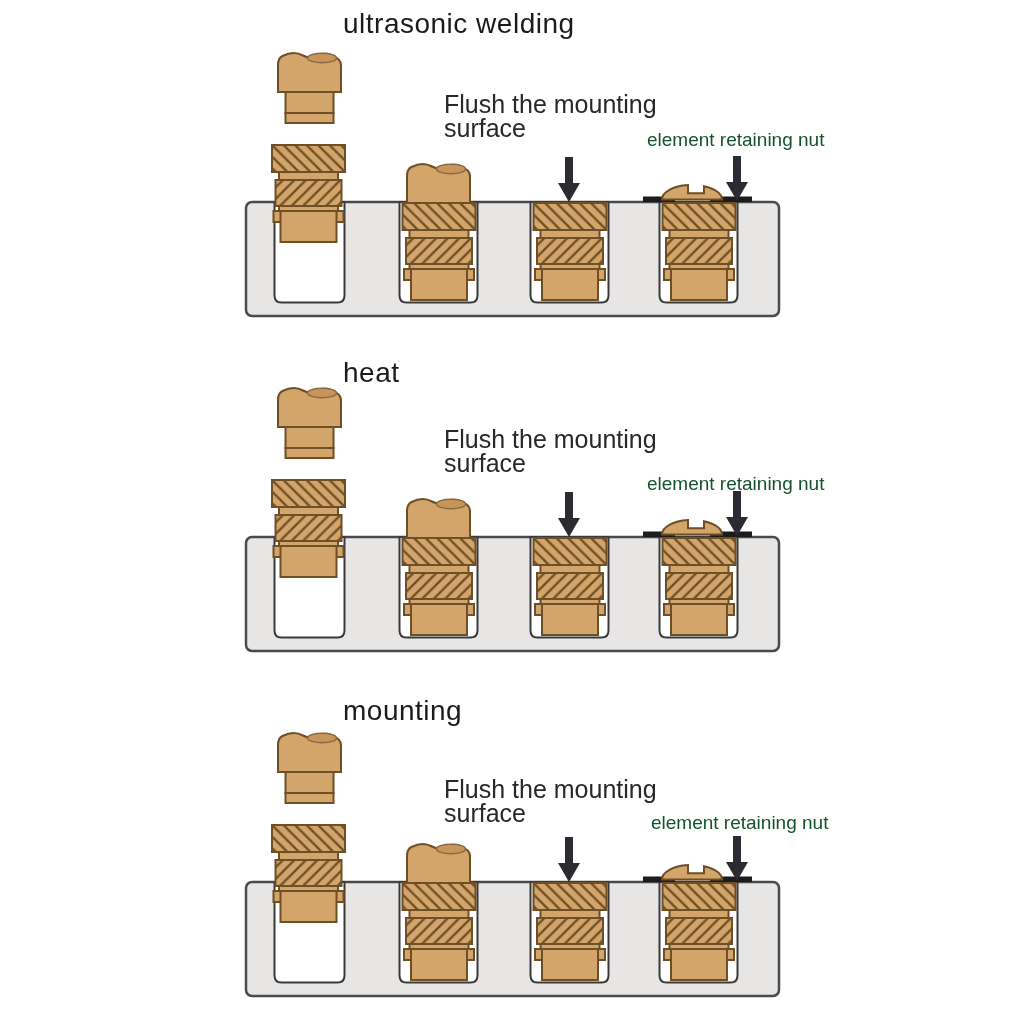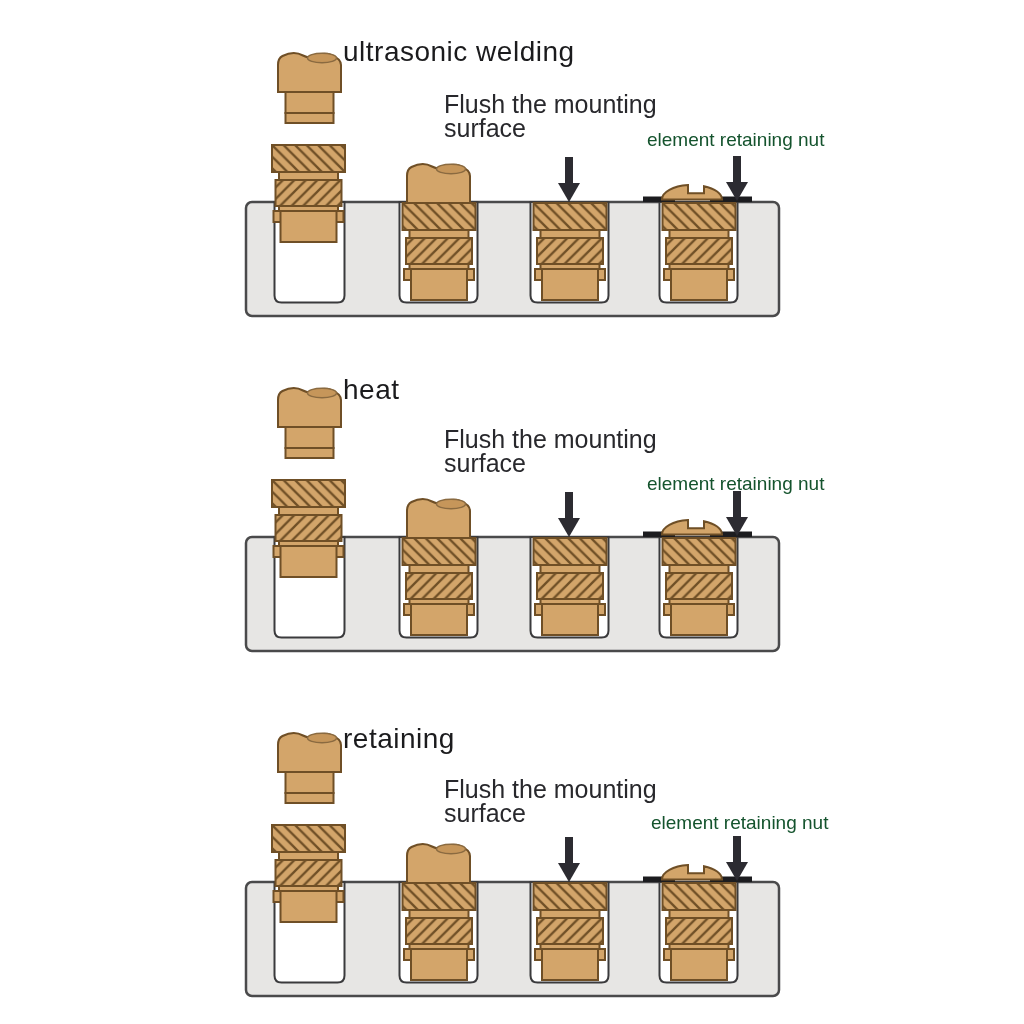--- a/index.html
+++ b/index.html
@@ -11,21 +11,21 @@
   .canvas{
     position:relative;width:1024px;height:1024px;overflow:hidden;
     background:var(--bg);
     font-family:"Liberation Sans","DejaVu Sans",sans-serif;
     color:var(--text);
   }
   .sec{position:absolute;left:0;width:1024px;height:344px;}
   .sec svg.row{position:absolute;left:0;top:0;}
   .title{
     position:absolute;left:343px;top:8px;
-    font-size:28px;letter-spacing:0.5px;color:#1b1b1d;white-space:nowrap;margin-top:28px;
+    font-size:28px;letter-spacing:0.5px;color:#1b1b1d;white-space:nowrap;
   }
   .flush{
     position:absolute;left:444px;top:92px;
     font-size:25px;line-height:24px;color:#28282c;white-space:nowrap;
   }
   .nutlbl{
     position:absolute;left:647px;top:129px;
     font-size:19px;color:#14532d;white-space:nowrap;
   }
   
@@ -111,33 +111,33 @@
       <div>Flush the mounting</div>
       <div>surface</div>
     </div>
     <div class="nutlbl">element retaining nut</div>
   </section>
 
   <section class="sec" style="top:335px">
     <svg class="row" width="1024" height="344" viewBox="0 0 1024 344">
       <use href="#row-diagram"></use>
     </svg>
-    <div class="title" style="top:11px">heat</div>
+    <div class="title" style="top:22px">heat</div>
     <div class="flush">
       <div>Flush the mounting</div>
       <div>surface</div>
     </div>
     <div class="nutlbl" style="top:138px">element retaining nut</div>
   </section>
 
   <section class="sec" style="top:680px">
     <svg class="row" width="1024" height="344" viewBox="0 0 1024 344">
       <use href="#row-diagram"></use>
     </svg>
-    <div class="title" style="top:15px">retaining</div>
+    <div class="title" style="top:15px">mounting</div>
     <div class="flush" style="top:97px">
       <div>Flush the mounting</div>
       <div>surface</div>
     </div>
     <div class="nutlbl" style="top:132px;left:651px">element retaining nut</div>
   </section>
 
 </div>
 
 </body></html>

